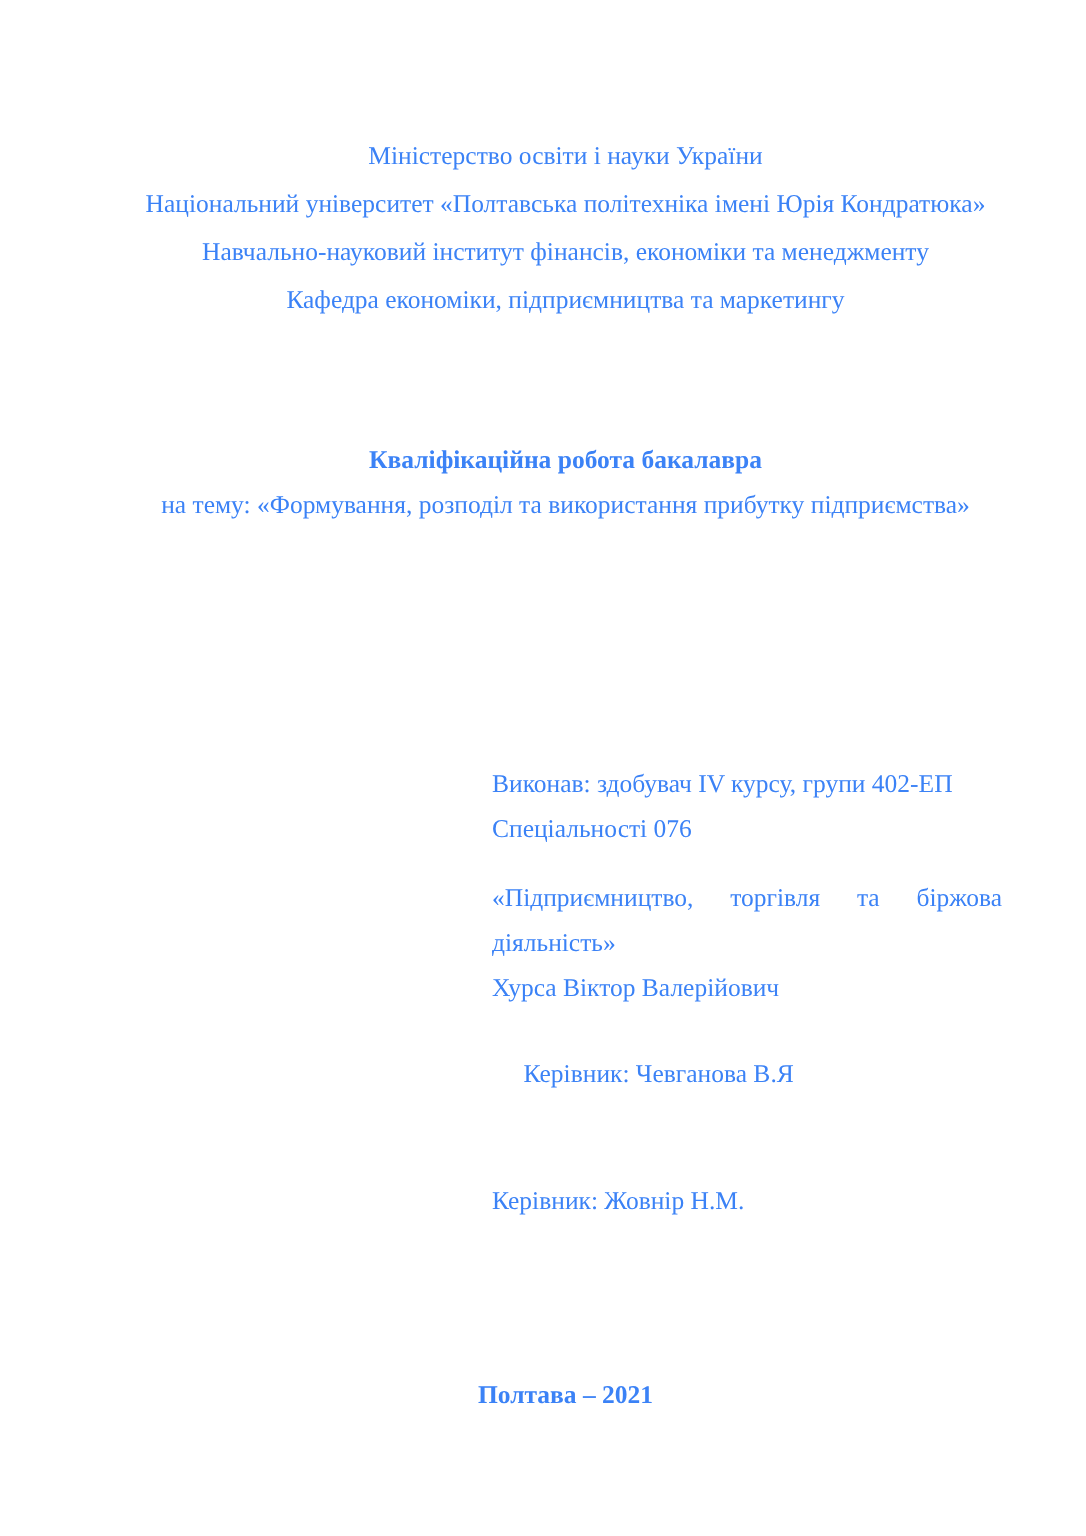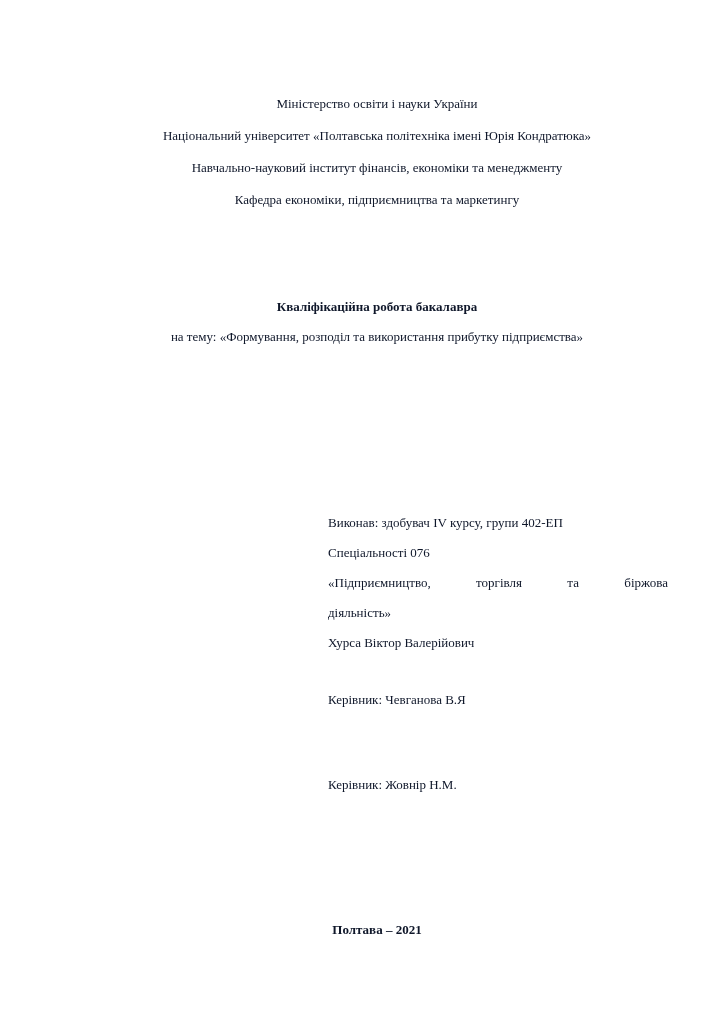--- a/index.html
+++ b/index.html
@@ -5,23 +5,23 @@
   html, body {
     margin: 0;
     padding: 0;
     background: #ffffff;
   }
   .page {
     position: relative;
     width: 724px;
     height: 1024px;
     background: #ffffff;
-    color: #0f172a;
+    color: #3b82f6;
     font-family: "Liberation Serif", "DejaVu Serif", serif;
-    font-size: 13px;
+    font-size: 17px;
     overflow: hidden;
   }
   .header-block {
     position: absolute;
     left: 90px;
     right: 60px;
     top: 88px;
     text-align: center;
     line-height: 32px;
   }
@@ -40,23 +40,25 @@
     position: absolute;
     left: 328px;
     width: 340px;
     top: 508px;
     line-height: 30px;
     text-align: left;
   }
   .justify-line {
     text-align: justify;
     text-align-last: justify;
+    margin-top: 16px;
   }
   .supervisor-line {
     margin-top: 27px;
+    margin-left: 21px;
   }
   .reviewer-line {
     margin-top: 55px;
   }
   .footer-line {
     position: absolute;
     left: 90px;
     right: 60px;
     top: 915px;
     text-align: center;

